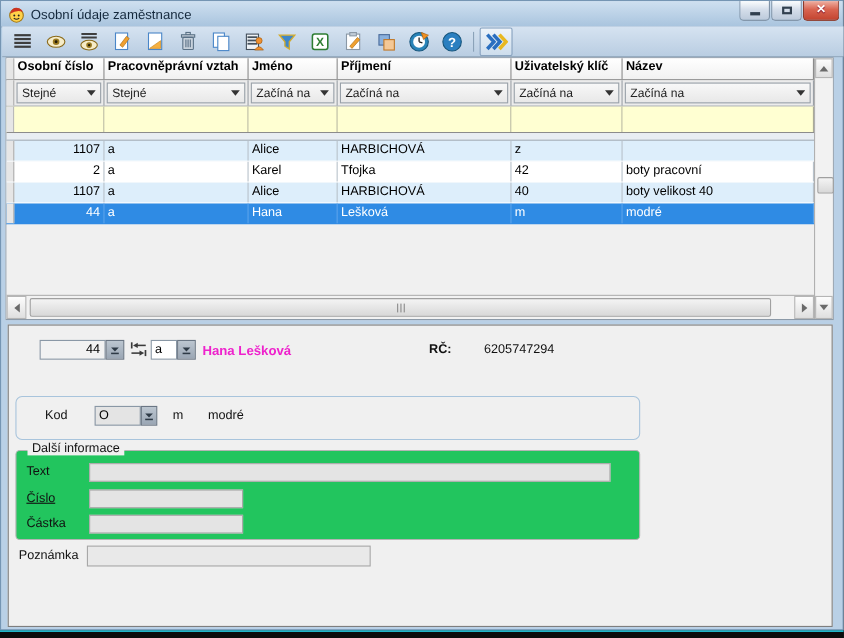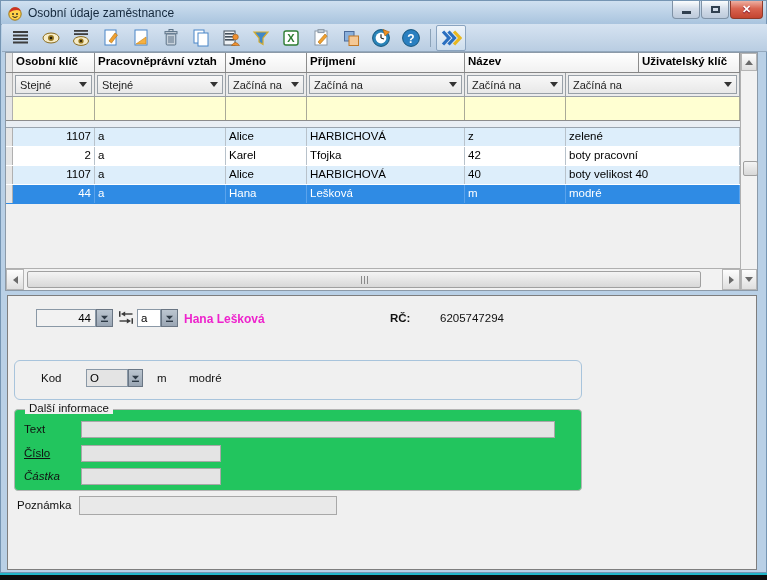--- a/index.html
+++ b/index.html
@@ -241,26 +241,26 @@
               <path d="M14 2.5 L20 9 L14 15.5" stroke="#e8b820"></path>
             </g>
           </svg>
       </div>
     </div>
 
     <div class="grid">
       <div class="grid-main">
         <div class="g-row hdr-row">
           <div class="ind"></div>
-          <div class="hcell c0">Osobní klíč</div>
+          <div class="hcell c0">Osobní číslo</div>
           <div class="hcell c1">Pracovněprávní vztah</div>
           <div class="hcell c2">Jméno</div>
           <div class="hcell c3">Příjmení</div>
+          <div class="hcell c4">Uživatelský klíč</div>
           <div class="hcell c5">Název</div>
-          <div class="hcell c4">Uživatelský klíč</div>
         </div>
         <div class="g-row filter-row">
           <div class="ind"></div>
           <div class="fcell c0">
               <div class="combo">
                 <span>Stejné</span>
                 <span class="caret"></span>
               </div>
             </div>
           <div class="fcell c1">
@@ -305,21 +305,20 @@
         </div>
         <div class="row-gap"></div>
 
         <div class="g-row data-row alt">
           <div class="ind"></div>
           <div class="dcell c0">1107</div>
           <div class="dcell c1">a</div>
           <div class="dcell c2">Alice</div>
           <div class="dcell c3">HARBICHOVÁ</div>
           <div class="dcell c4">z</div>
-          <div class="dcell c5">zelené</div>
         </div>
         <div class="g-row data-row">
           <div class="ind"></div>
           <div class="dcell c0">2</div>
           <div class="dcell c1">a</div>
           <div class="dcell c2">Karel</div>
           <div class="dcell c3">Tfojka</div>
           <div class="dcell c4">42</div>
           <div class="dcell c5">boty pracovní</div>
         </div>
@@ -424,21 +423,21 @@
         <div class="lbl magenta" style="left:142px;top:11px;">m</div>
         <div class="lbl magenta" style="left:174px;top:11px;">modré</div>
       </div>
 
       <div class="groupbox" style="left:6px;top:113px;width:566px;height:80px;">
         <div class="legend">Další informace</div>
         <div class="lbl" style="left:9px;top:13px;">Text</div>
         <div class="gfield" style="left:66px;top:11px;width:474px;"></div>
         <div class="lbl" style="left:9px;top:37px;text-decoration:underline;">Číslo</div>
         <div class="gfield" style="left:66px;top:35px;width:140px;"></div>
-        <div class="lbl" style="left:9px;top:60px;font-style:italic;">Částka</div>
+        <div class="lbl" style="left:9px;top:60px;">Částka</div>
         <div class="gfield" style="left:66px;top:58px;width:140px;"></div>
       </div>
 
       <div class="lbl" style="left:9px;top:203px;">Poznámka</div>
       <div class="gfield" style="left:71px;top:200px;width:258px;height:19px;background:#e9e9e9;"></div>
     </div>
 
   </div>
   <div class="desktop-strip"></div>
 </div>

